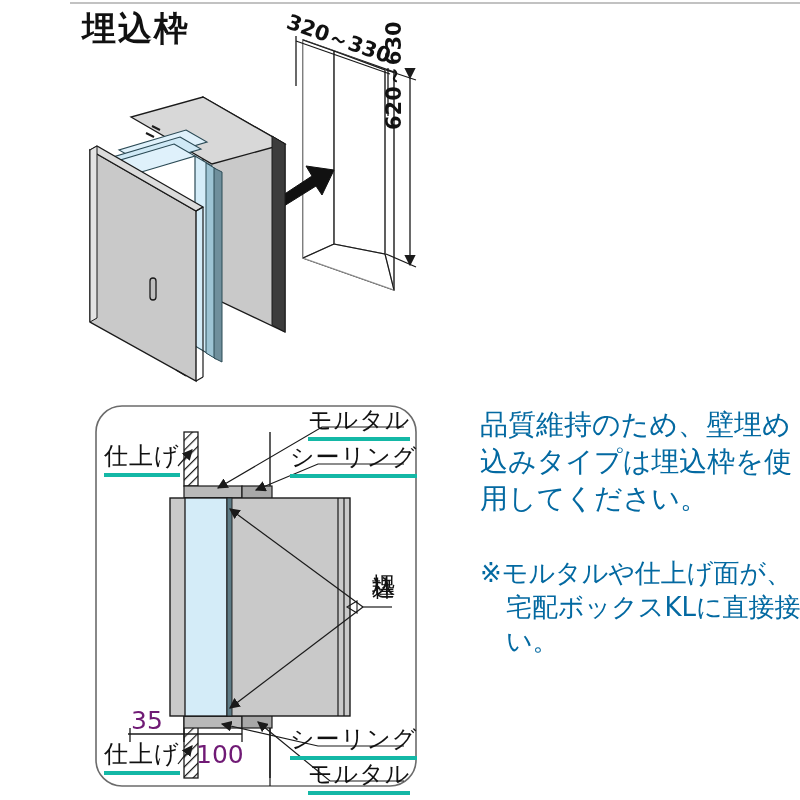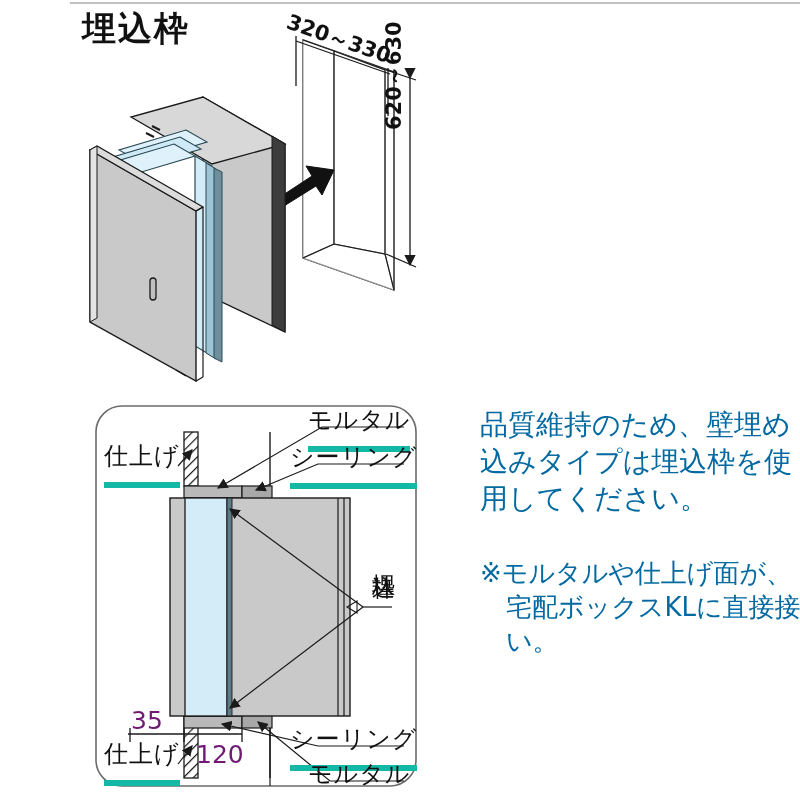--- a/index.html
+++ b/index.html
@@ -45,22 +45,22 @@
 
   .sec-label{
     position:absolute;
     font-size:24px;
     font-weight:500;
     color:#111;
     white-space:nowrap;
     letter-spacing:1px;
   }
   .sec-label.underlined{
-    border-bottom:6px solid #14b8a6;
-    padding-bottom:10px;
+    border-bottom:4px solid #14b8a6;
+    padding-bottom:1px;
   }
   #label-shiage-top{left:104px;top:440px;}
   #label-mortar-top{left:308px;top:404px;}
   #label-sealing-top{left:290px;top:441px;}
   #label-sealing-bottom{left:290px;top:723px;}
   #label-mortar-bottom{left:308px;top:758px;}
   #label-shiage-bottom{left:104px;top:738px;}
 
   #label-umekomi-waku{
     position:absolute;
@@ -265,21 +265,21 @@
   <div class="sec-label underlined" id="label-mortar-top">モルタル</div>
   <div class="sec-label underlined" id="label-sealing-top">シーリング</div>
 
   <div class="sec-label underlined" id="label-sealing-bottom">シーリング</div>
   <div class="sec-label underlined" id="label-mortar-bottom">モルタル</div>
   <div class="sec-label underlined" id="label-shiage-bottom">仕上げ</div>
 
   <div id="label-umekomi-waku">埋込枠</div>
 
   <div class="dim-num" id="dim-35">35</div>
-  <div class="dim-num" id="dim-120">120</div>
+  <div class="dim-num" id="dim-120">100</div>
 
   <div class="body-text" id="main-note">品質維持のため、壁埋め込みタイプは埋込枠を使用してください。</div>
 
   <div class="body-text" id="sub-note">
     <span class="hang"><span>※</span><span>モルタルや仕上げ面が、</span></span>
     <span class="ind">宅配ボックスKLに直接接</span>
     <span class="ind">い。</span>
   </div>
 
 </div>

